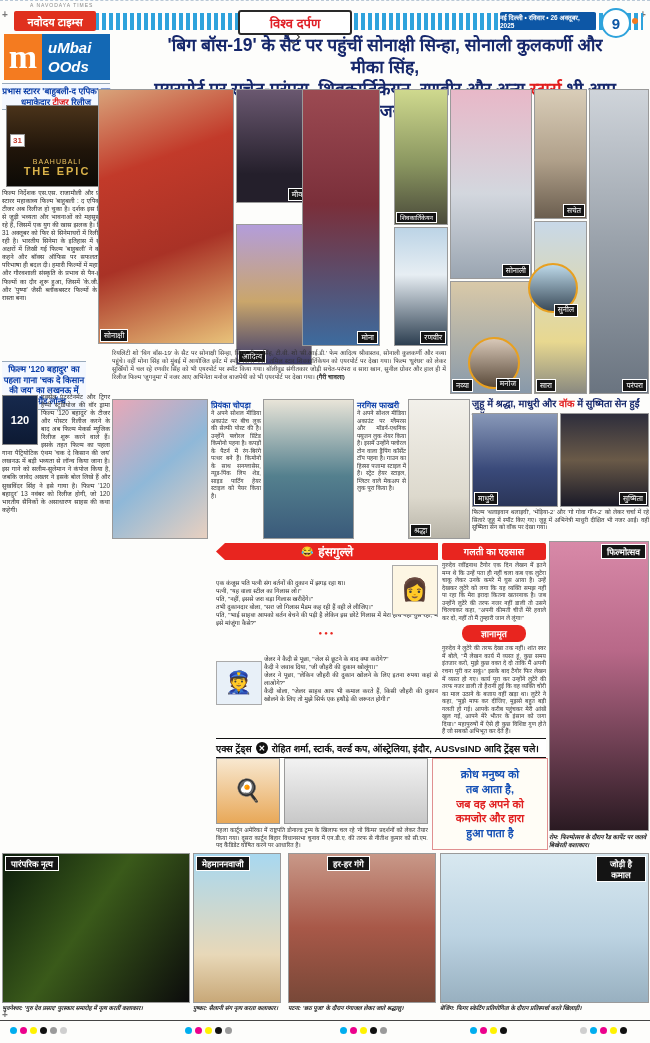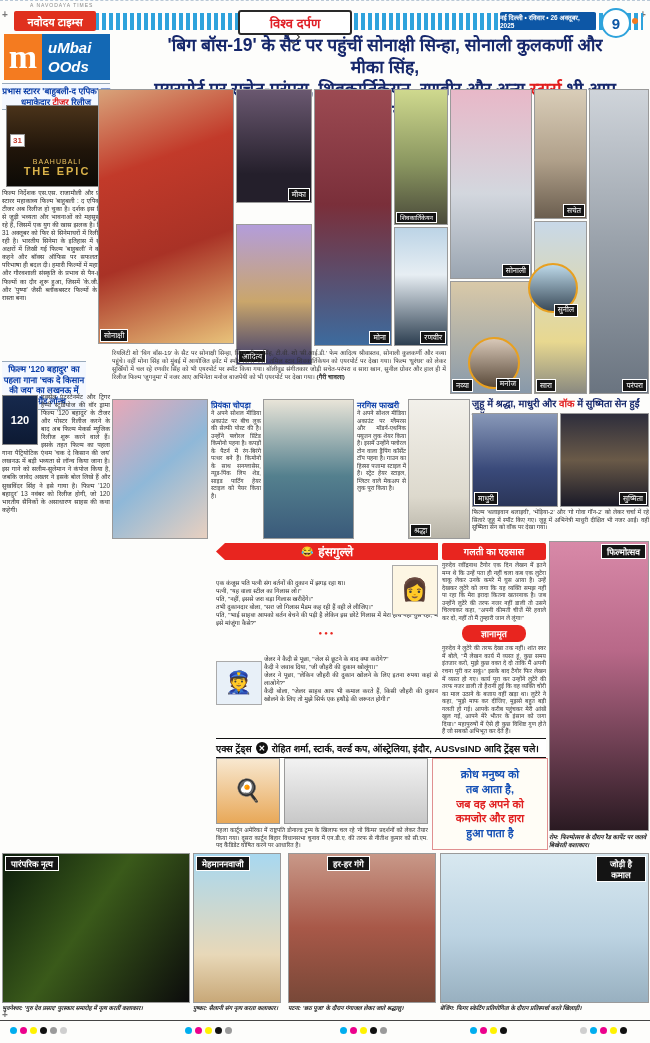--- a/index.html
+++ b/index.html
@@ -148,21 +148,21 @@
 
   <div class="ph ph-sonakshi" style="left:98px;top:88px;width:136px;height:255px;text-decoration:underline;">
     <span class="chip bl">सोनाक्षी</span>
   </div>
   <div class="ph ph-mika" style="left:236px;top:88px;width:76px;height:114px;">
     <span class="chip">मीका</span>
   </div>
   <div class="ph ph-aditya" style="left:236px;top:204px;width:76px;height:141px;margin-top:19px;">
     <span class="chip bl">आदित्य</span>
   </div>
-  <div class="ph ph-mona" style="left:314px;top:88px;width:78px;height:257px;padding-left:48px;">
+  <div class="ph ph-mona" style="left:302px;top:88px;width:78px;height:257px;padding-left:48px;">
     <span class="chip">मोना</span>
   </div>
   <div class="ph ph-siva" style="left:394px;top:88px;width:54px;height:136px;">
     <span class="chip bl" style="font-size:6.3px;">शिवकार्तिकेयन</span>
   </div>
   <div class="ph ph-ranveer" style="left:394px;top:226px;width:54px;height:119px;">
     <span class="chip">रणवीर</span>
   </div>
   <div class="ph ph-sonali" style="left:450px;top:88px;width:82px;height:190px;">
     <span class="chip">सोनाली</span>

